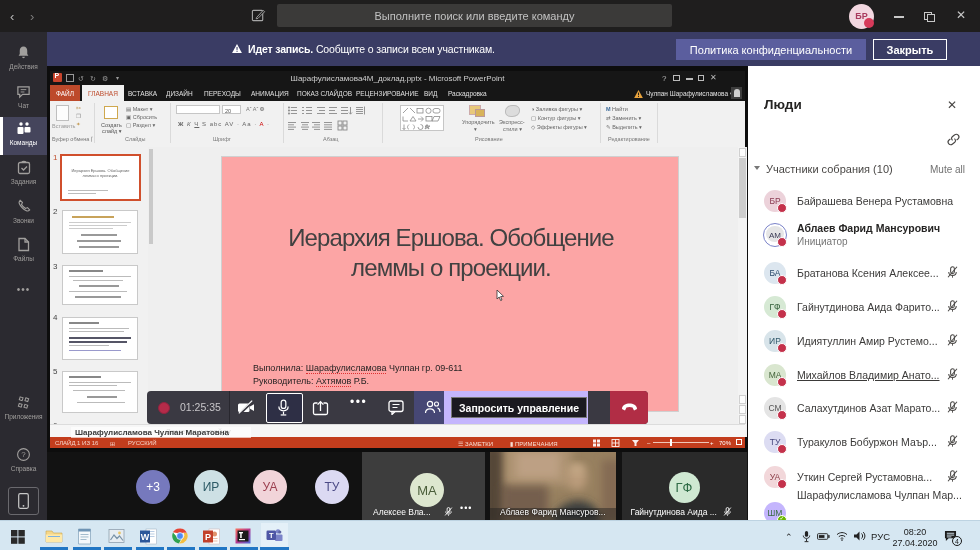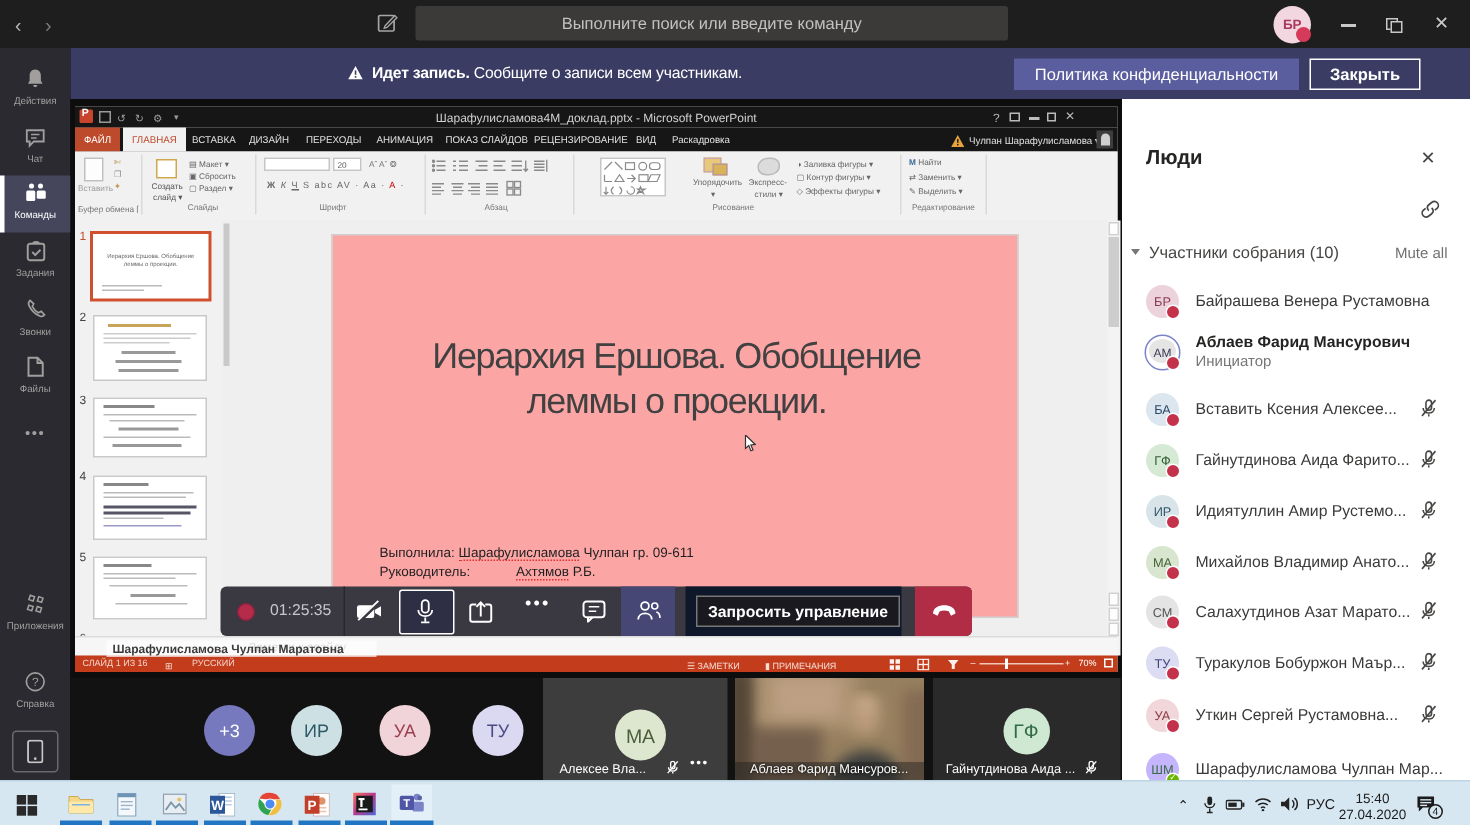--- a/index.html
+++ b/index.html
@@ -360,21 +360,21 @@
         </div>
       </div>
 
       <div class="abs" style="left:98px;top:0;width:5px;height:290px;background:#efefef;">
           <div class="abs" style="left:0.5px;top:2px;width:4px;height:95px;background:#c9c9c9;"></div>
         </div>
 
       <div class="abs" style="left:171px;top:9px;width:458px;height:256px;background:#fca5a5;border:1px solid #d0d0d0;">
         <div class="abs" style="left:0;top:66px;width:458px;text-align:center;color:#414141;font-size:24px;line-height:30px;letter-spacing:-0.9px;">Иерархия Ершова. Обобщение<br>леммы о проекции.</div>
         <div class="abs" style="left:31px;top:206px;color:#1f1f1f;font-size:9px;">Выполнила: <span style="border-bottom:1px dotted #e03030;">Шарафулисламова</span> Чулпан гр. 09-611</div>
-        <div class="abs" style="left:31px;top:219px;color:#1f1f1f;font-size:9px;">Руководитель: <span style="border-bottom:1px dotted #e03030;margin-left:28px;">Ахтямов</span> Р.Б.</div>
+        <div class="abs" style="left:31px;top:219px;color:#1f1f1f;font-size:9px;">Руководитель: <span style="border-bottom:1px dotted #e03030;">Ахтямов</span> Р.Б.</div>
         <svg class="abs" style="left:274px;top:133px" width="8" height="12" viewBox="0 0 8 12">
             <path d="M1 0 L1 9 L3.2 7 L4.6 10.5 L6 10 L4.6 6.6 L7.5 6.3 Z" fill="#fff" stroke="#333" stroke-width="0.8"></path>
           </svg>
       </div>
 
       <div class="abs" style="left:688px;top:0;width:9px;height:290px;background:#f3f3f3;">
         <div class="abs" style="left:1px;top:1px;width:7px;height:9px;background:#fdfdfd;border:1px solid #d0d0d0;"></div>
         <div class="abs" style="left:1px;top:11px;width:7px;height:60px;background:#cdcdcd;"></div>
         <div class="abs" style="left:1px;top:248px;width:7px;height:9px;background:#fdfdfd;border:1px solid #d0d0d0;"></div>
         <div class="abs" style="left:1px;top:258px;width:7px;height:9px;background:#fdfdfd;border:1px solid #d0d0d0;"></div>
@@ -457,21 +457,21 @@
 
     <div class="abs" style="left:267px;top:0;width:36px;height:33px;background:#464775;">
       <svg class="abs" style="left:10px;top:8px;" width="17" height="17" viewBox="0 0 17 17">
         <circle cx="6" cy="5" r="2.6" fill="none" stroke="#fff" stroke-width="1.2"></circle>
         <path d="M1.5 14 C1.5 8.5 10.5 8.5 10.5 14" fill="none" stroke="#fff" stroke-width="1.2"></path>
         <circle cx="12.5" cy="5" r="2" fill="none" stroke="#fff" stroke-width="1.1"></circle>
         <path d="M13.5 9 C15.5 9.5 16 11.5 16 13" fill="none" stroke="#fff" stroke-width="1.1"></path>
       </svg>
     </div>
 
-    <div class="abs" style="left:310px;top:0;width:144px;height:33px;background:#0f172a;">
+    <div class="abs" style="left:297px;top:0;width:144px;height:33px;background:#c4b5fd;">
       <div class="abs flex" style="left:7px;top:6px;width:136px;height:21px;background:#1a191f;border:1px solid #777;justify-content:center;">
         <span style="color:#fff;font-size:10.5px;font-weight:bold;">Запросить управление</span>
       </div>
     </div>
 
     <div class="abs" style="left:463px;top:0;width:38px;height:33px;background:#b12d45;border-radius:0 4px 4px 0;">
       <svg class="abs" style="left:10px;top:11px;" width="19" height="10" viewBox="0 0 19 10">
         <path d="M2 7 C2 3 6 1.5 9.5 1.5 C13 1.5 17 3 17 7 L14 8.5 L12.5 5.5 C10.5 4.8 8.5 4.8 6.5 5.5 L5 8.5 Z" fill="#fff"></path>
       </svg>
     </div>
@@ -552,39 +552,39 @@
         <span class="abs" style="width:18px;top:4.5px;text-align:center;font-size:8px;color:#3b3b55;">АМ</span>
       </div>
     <div class="abs" style="left:29px;top:171px;width:10px;height:10px;border-radius:50%;background:#c4314b;border:1.5px solid #fff;"></div>
     <div class="abs" style="left:49px;top:156px;font-size:10.5px;font-weight:bold;color:#252423;">Аблаев Фарид Мансурович</div>
     <div class="abs" style="left:49px;top:170px;font-size:10px;color:#767676;">Инициатор</div>
 
     <div class="abs" style="left:16px;top:196px;width:22px;height:22px;border-radius:50%;background:#dce6ef;">
         <span class="abs" style="width:22px;top:6px;text-align:center;font-size:8.5px;color:#2b4a6b;">БА</span>
         <span class="abs" style="left:13px;top:13px;width:10px;height:10px;border-radius:50%;background:#c4314b;border:1.5px solid #fff;"></span>
       </div>
-    <div class="abs" style="left:49px;top:201px;font-size:10.5px;color:#3b3a39;">Вставить Ксения Алексее...</div>
+    <div class="abs" style="left:49px;top:201px;font-size:10.5px;color:#3b3a39;">Братанова Ксения Алексее...</div>
 
     <div class="abs" style="left:16px;top:230px;width:22px;height:22px;border-radius:50%;background:#d6e9d4;">
         <span class="abs" style="width:22px;top:6px;text-align:center;font-size:8.5px;color:#2e5c35;">ГФ</span>
         <span class="abs" style="left:13px;top:13px;width:10px;height:10px;border-radius:50%;background:#c4314b;border:1.5px solid #fff;"></span>
       </div>
     <div class="abs" style="left:49px;top:235px;font-size:10.5px;color:#3b3a39;">Гайнутдинова Аида Фарито...</div>
 
     <div class="abs" style="left:16px;top:264px;width:22px;height:22px;border-radius:50%;background:#d8e4ea;">
         <span class="abs" style="width:22px;top:6px;text-align:center;font-size:8.5px;color:#31596b;">ИР</span>
         <span class="abs" style="left:13px;top:13px;width:10px;height:10px;border-radius:50%;background:#c4314b;border:1.5px solid #fff;"></span>
       </div>
     <div class="abs" style="left:49px;top:269px;font-size:10.5px;color:#3b3a39;">Идиятуллин Амир Рустемо...</div>
 
     <div class="abs" style="left:16px;top:298px;width:22px;height:22px;border-radius:50%;background:#d9e6cf;">
         <span class="abs" style="width:22px;top:6px;text-align:center;font-size:8.5px;color:#44633a;">МА</span>
         <span class="abs" style="left:13px;top:13px;width:10px;height:10px;border-radius:50%;background:#c4314b;border:1.5px solid #fff;"></span>
       </div>
-    <div class="abs" style="left:49px;top:303px;font-size:10.5px;color:#3b3a39;">Михайлов Владимир Анато...</div>
+    <div class="abs" style="left:49px;top:303px;font-size:10.5px;color:#3b3a39;text-decoration:underline;">Михайлов Владимир Анато...</div>
 
     <div class="abs" style="left:16px;top:331px;width:22px;height:22px;border-radius:50%;background:#e4e4e4;">
         <span class="abs" style="width:22px;top:6px;text-align:center;font-size:8.5px;color:#555;">СМ</span>
         <span class="abs" style="left:13px;top:13px;width:10px;height:10px;border-radius:50%;background:#c4314b;border:1.5px solid #fff;"></span>
       </div>
     <div class="abs" style="left:49px;top:336px;font-size:10.5px;color:#3b3a39;">Салахутдинов Азат Марато...</div>
 
     <div class="abs" style="left:16px;top:365px;width:22px;height:22px;border-radius:50%;background:#dcdcf2;">
         <span class="abs" style="width:22px;top:6px;text-align:center;font-size:8.5px;color:#45457c;">ТУ</span>
         <span class="abs" style="left:13px;top:13px;width:10px;height:10px;border-radius:50%;background:#c4314b;border:1.5px solid #fff;"></span>
@@ -596,21 +596,21 @@
         <span class="abs" style="left:13px;top:13px;width:10px;height:10px;border-radius:50%;background:#c4314b;border:1.5px solid #fff;"></span>
       </div>
     <div class="abs" style="left:49px;top:405px;font-size:10.5px;color:#3b3a39;">Уткин Сергей Рустамовна...</div>
 
     <div class="abs" style="left:16px;top:436px;width:22px;height:22px;border-radius:50%;background:#c4b5fd;">
         <span class="abs" style="width:22px;top:6px;text-align:center;font-size:8.5px;color:#3a6b44;">ШМ</span>
         <span class="abs" style="left:13px;top:13px;width:10px;height:10px;border-radius:50%;background:#6bb700;border:1.5px solid #fff;">
           <span style="position:absolute;left:1.5px;top:-2px;color:#fff;font-size:6px;">✓</span>
         </span>
       </div>
-    <div class="abs" style="left:49px;top:441px;font-size:10.5px;color:#3b3a39;">Шарафулисламова Чулпан Мар...</div>
+    <div class="abs" style="left:49px;top:423px;font-size:10.5px;color:#3b3a39;">Шарафулисламова Чулпан Мар...</div>
 
     <svg class="abs micoff" style="left:199px;top:200px;" width="11" height="12" viewBox="0 0 14 16">
         <rect x="4.5" y="1" width="5" height="9" rx="2.5" fill="none" stroke="#484644" stroke-width="1.4"></rect>
         <path d="M2 8 C2 14 12 14 12 8" fill="none" stroke="#484644" stroke-width="1.4"></path>
         <line x1="7" y1="13.5" x2="7" y2="15.5" stroke="#484644" stroke-width="1.4"></line>
         <line x1="1" y1="15" x2="13" y2="1" stroke="#484644" stroke-width="1.4"></line>
       </svg>
     <svg class="abs micoff" style="left:199px;top:234px;" width="11" height="12" viewBox="0 0 14 16">
         <rect x="4.5" y="1" width="5" height="9" rx="2.5" fill="none" stroke="#484644" stroke-width="1.4"></rect>
         <path d="M2 8 C2 14 12 14 12 8" fill="none" stroke="#484644" stroke-width="1.4"></path>
@@ -753,21 +753,21 @@
     </svg>
   <svg class="abs" style="left:836px;top:10px;" width="12" height="10" viewBox="0 0 13 11">
       <path d="M1 4 C4 1 9 1 12 4 M3 6.2 C5 4.5 8 4.5 10 6.2 M5 8.4 C6 7.5 7 7.5 8 8.4" fill="none" stroke="#222" stroke-width="1.1"></path>
       <circle cx="6.5" cy="10" r="0.9" fill="#222"></circle>
     </svg>
   <svg class="abs" style="left:853px;top:9px;" width="13" height="12" viewBox="0 0 13 12">
       <path d="M1 4.5 L3.5 4.5 L6.5 1.5 L6.5 10.5 L3.5 7.5 L1 7.5 Z" fill="#222"></path>
       <path d="M8.5 3.5 C10 4.8 10 7.2 8.5 8.5 M10 2 C12.5 4 12.5 8 10 10" fill="none" stroke="#222" stroke-width="1"></path>
     </svg>
   <div class="abs" style="left:871px;top:10px;color:#1b1b1b;font-size:9.5px;">РУС</div>
-  <div class="abs" style="left:889px;top:5.5px;width:52px;text-align:center;color:#1b1b1b;font-size:9px;">15:40</div>
+  <div class="abs" style="left:889px;top:5.5px;width:52px;text-align:center;color:#1b1b1b;font-size:9px;">08:20</div>
   <div class="abs" style="left:889px;top:16.5px;width:52px;text-align:center;color:#1b1b1b;font-size:9px;">27.04.2020</div>
   <svg class="abs" style="left:944px;top:9px;" width="13" height="12" viewBox="0 0 14 13">
       <path d="M1 1 L13 1 L13 9 L5 9 L2 12 L2 9 L1 9 Z" fill="#1b1b1b"></path>
       <rect x="3" y="3" width="8" height="1" fill="#d6e7f2"></rect>
       <rect x="3" y="5" width="8" height="1" fill="#d6e7f2"></rect>
       <rect x="3" y="7" width="5" height="1" fill="#d6e7f2"></rect>
     </svg>
   <div class="abs flex" style="left:952px;top:15px;width:10px;height:10px;border-radius:50%;background:#d6e7f2;border:1px solid #1b1b1b;justify-content:center;">
       <span style="font-size:7px;color:#1b1b1b;">4</span>
     </div>

